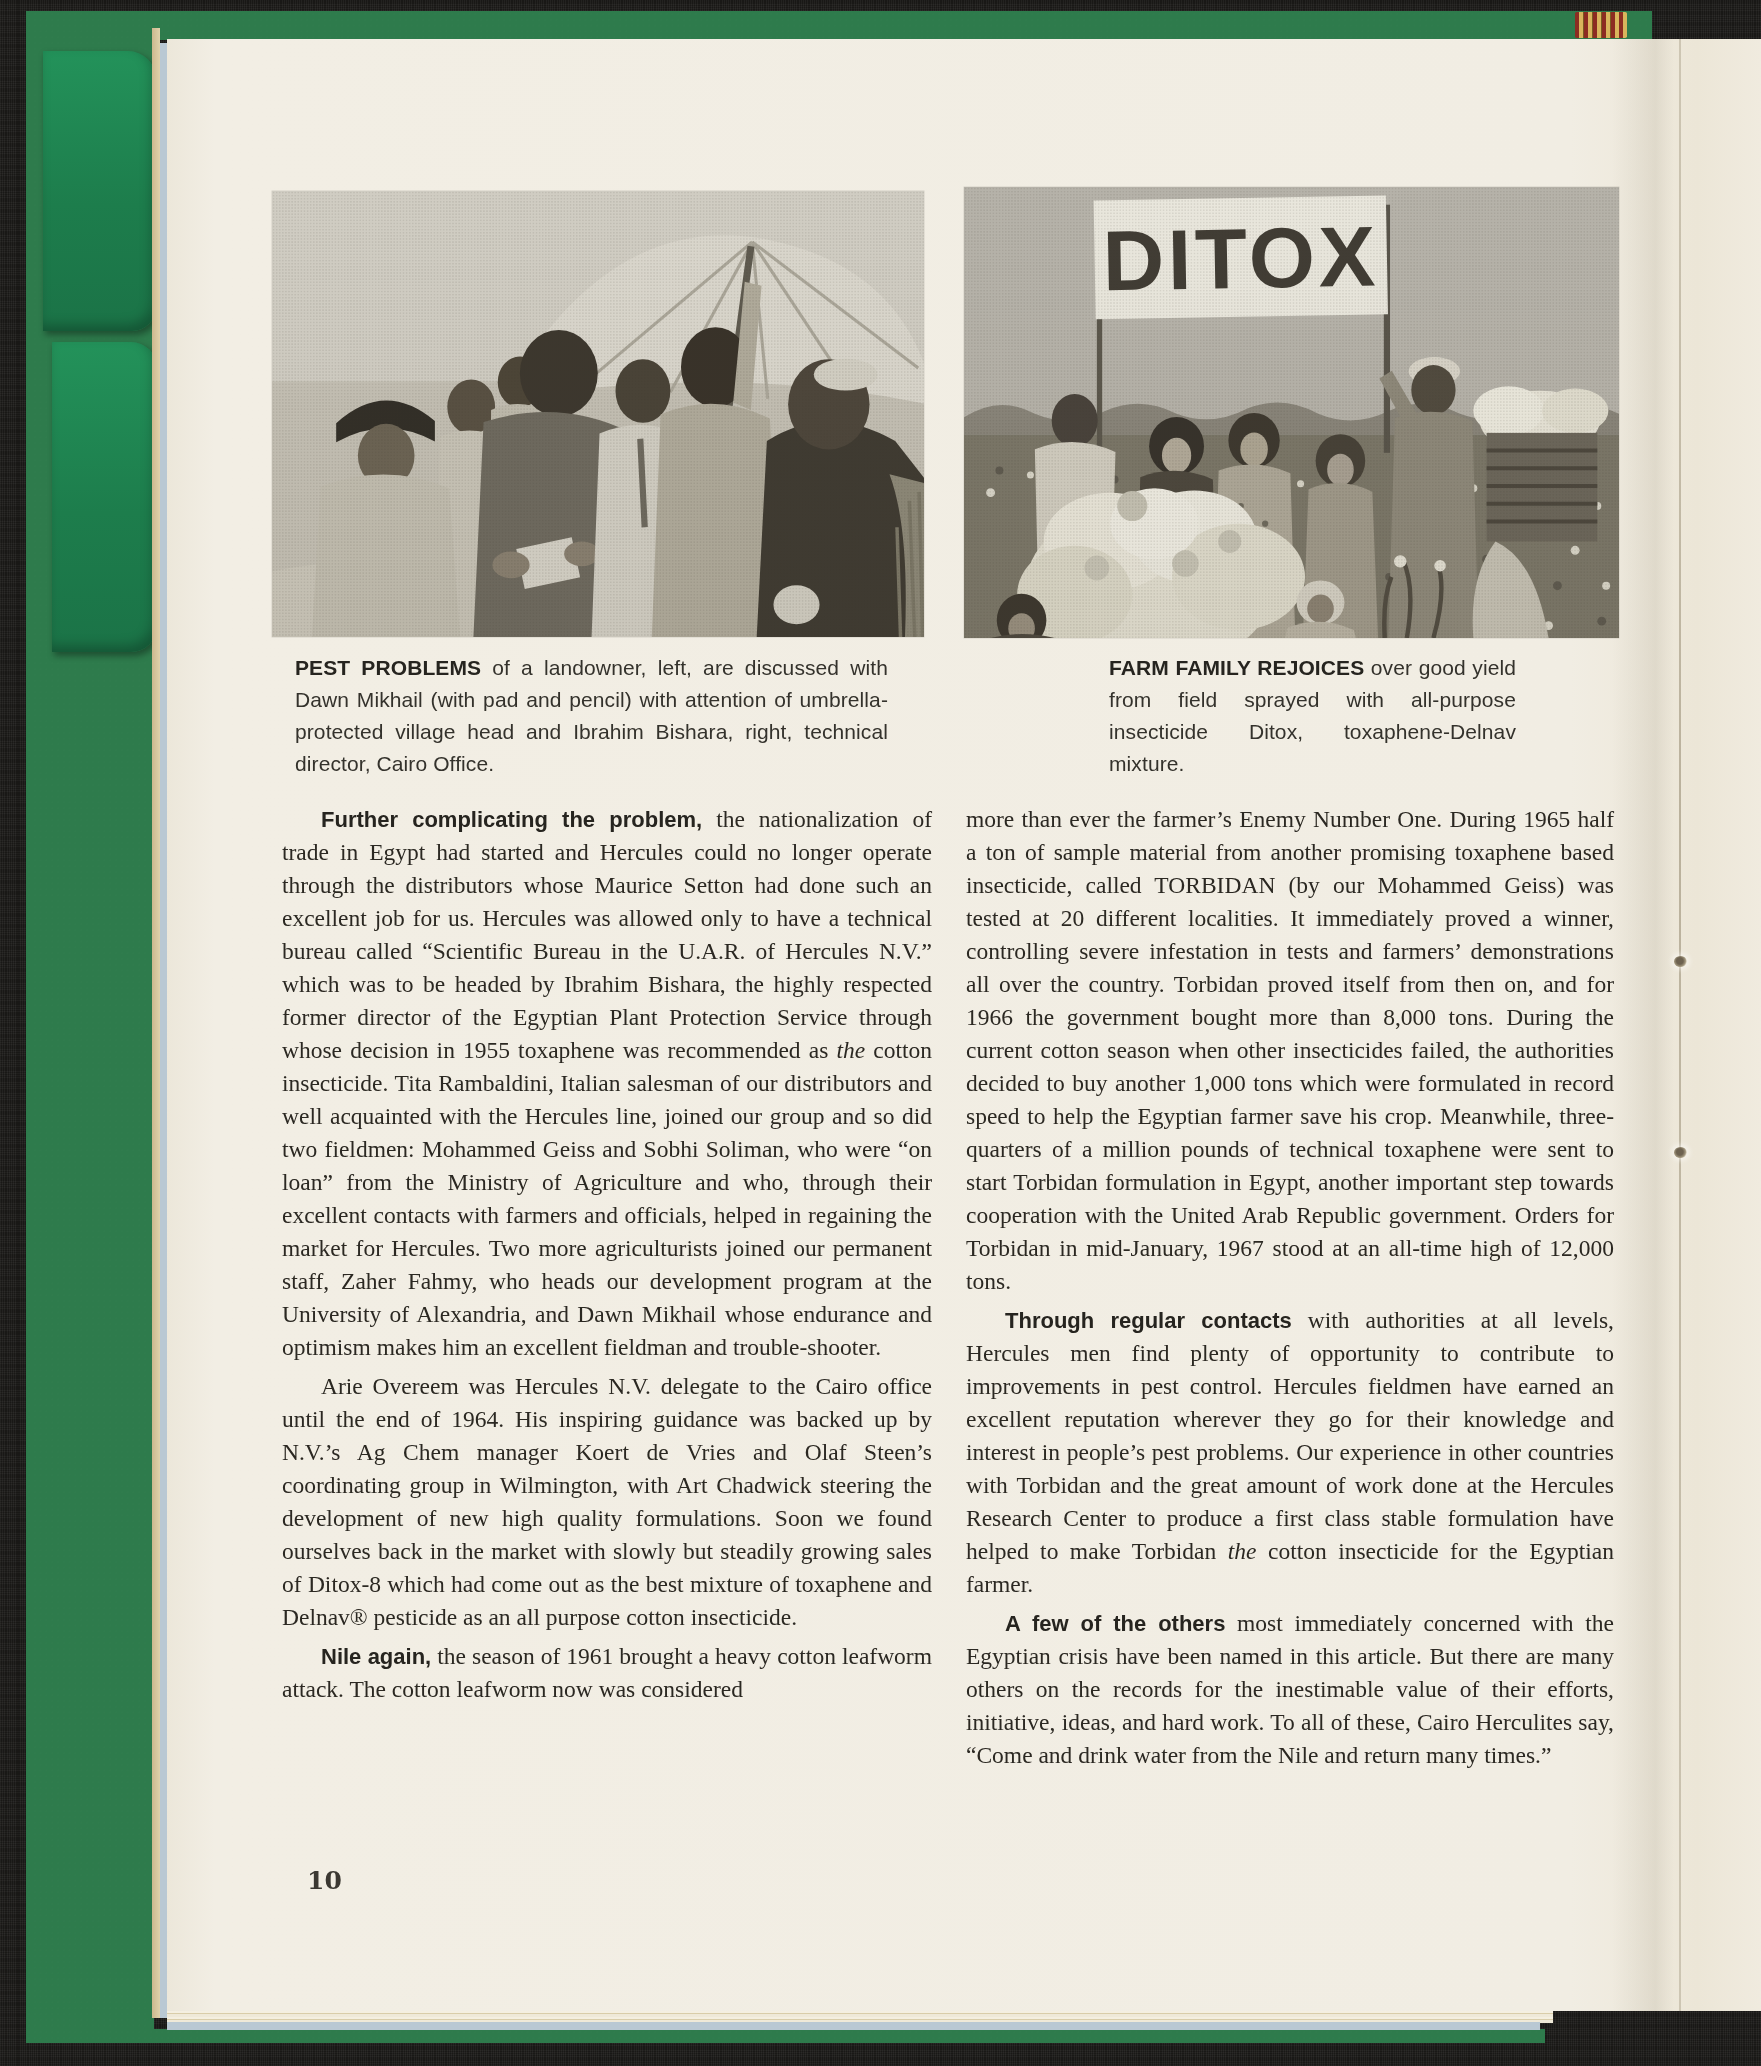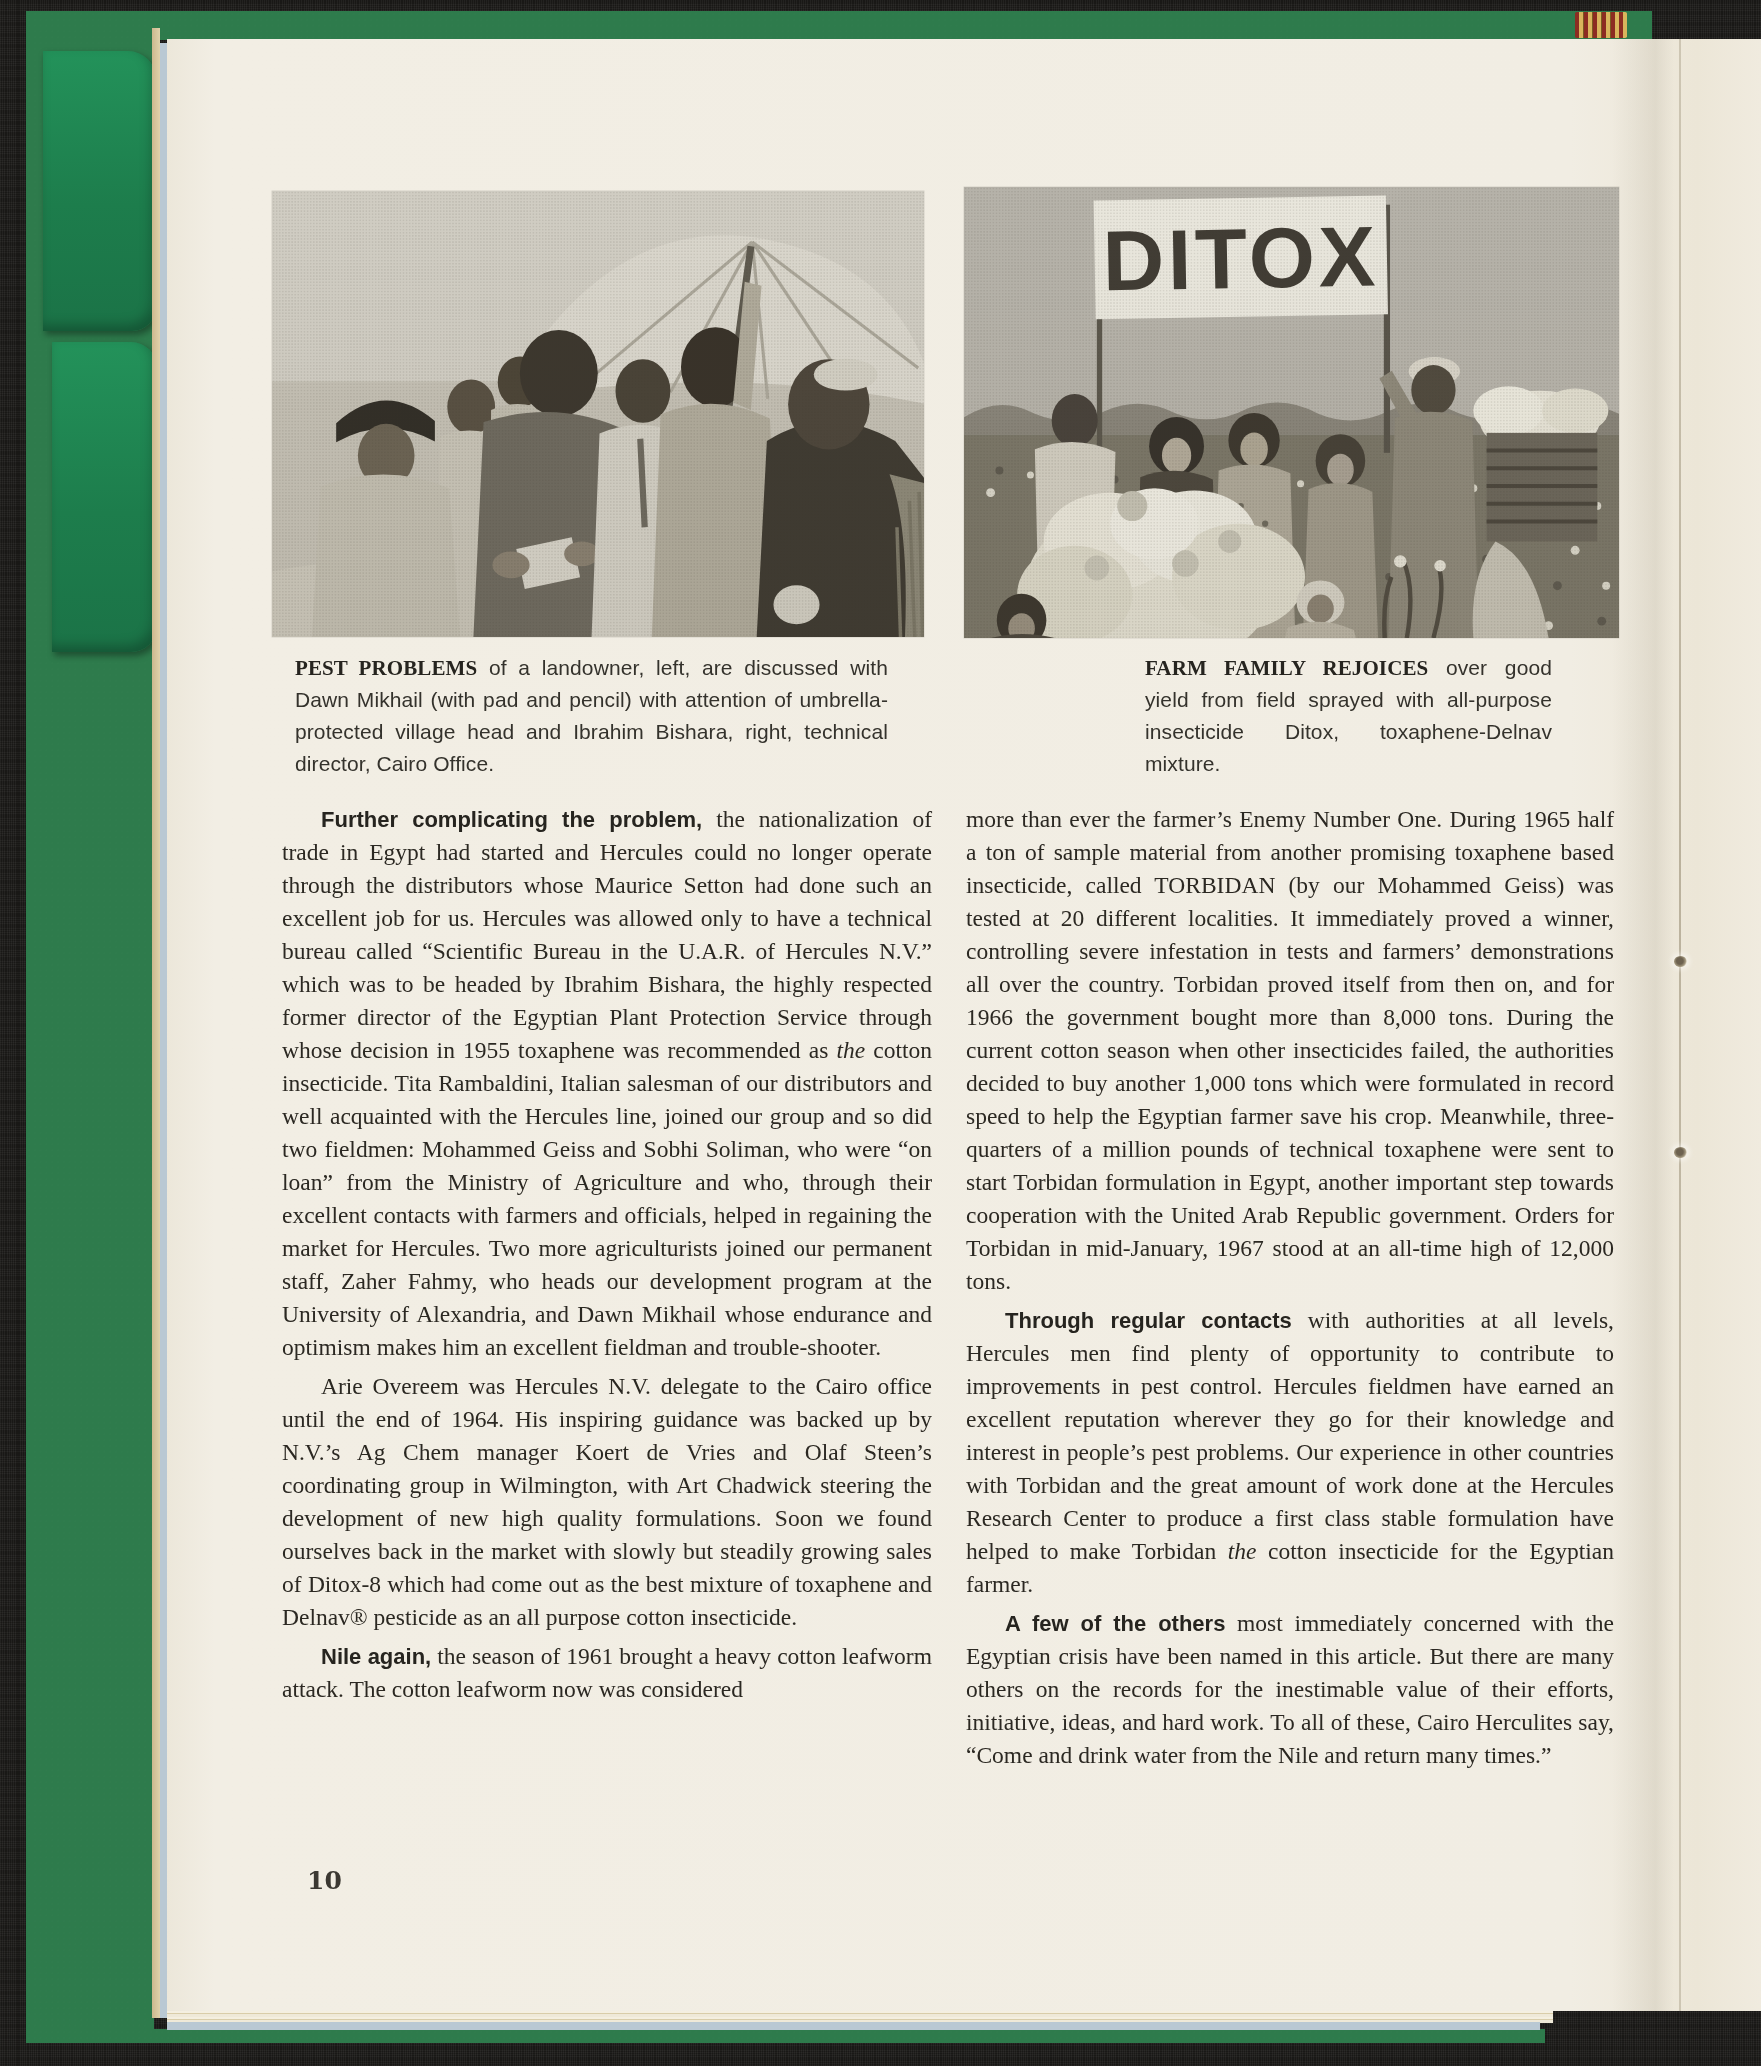--- a/index.html
+++ b/index.html
@@ -50,21 +50,21 @@
   .photo svg{display:block;width:100%;height:100%;}
   .halftone{position:absolute;inset:0;pointer-events:none;
         background-image:radial-gradient(rgba(55,50,40,.20) 0.4px, transparent 0.7px);
         background-size:3.1px 3.1px;}
   .tint{position:absolute;inset:0;pointer-events:none;
         background:linear-gradient(180deg,rgba(120,110,80,.05),rgba(90,80,60,.10));}
 
   
   .caption{font-family:"Liberation Sans", sans-serif;font-size:21px;line-height:32px;
            color:#34322c;text-align:justify;letter-spacing:0.1px;}
-  .caption .lead{font-weight:700;color:#26241f;font-family:Liberation Serif, serif;}
+  .caption .lead{font-weight:700;color:#26241f;}
 
   
   .col{font-size:23.5px;line-height:33px;text-align:justify;color:#2b2822;}
   .col p{margin:0 0 5.8px 0;}
   .col p.indent{text-indent:39px;}
   .bodylead{font-family:"Liberation Sans", sans-serif;font-weight:700;font-size:22px;color:#26241f;}
   .pageno{font-family:"DejaVu Serif", serif;font-size:25px;color:#3b3832;font-weight:bold;}
 </style>
 </head>
 <body>
@@ -236,21 +236,21 @@
       <path d="M60,1018 Q130,1000 205,1018 Z" fill="#4a453c"></path>
 
       <path d="M1000,1018 Q1020,900 990,840 M1060,1018 Q1090,910 1070,850 M950,1018 Q945,930 965,880" stroke="#4f4a40" stroke-width="10" fill="none"></path>
       <circle cx="985" cy="845" r="14" fill="#e9e6da"></circle>
         <circle cx="1075" cy="855" r="13" fill="#e9e6da"></circle>
     </svg>
     <div class="halftone"></div>
       <div class="tint"></div>
   </div>
 
-  <div class="abs caption" style="left:1145px;top:652px;width:407px;">
+  <div class="abs caption" style="left:1109px;top:652px;width:407px;">
     <span class="lead">FARM FAMILY REJOICES</span><span> over good yield from field sprayed with all-purpose insecticide Ditox, toxaphene-Delnav mixture.</span>
   </div>
 
   <div class="abs col" style="left:282px;top:803px;width:650px;">
     <p class="indent"><span class="bodylead">Further complicating the problem,</span><span> the nationalization of trade in Egypt had started and Hercules could no longer operate through the distributors whose Maurice Setton had done such an excellent job for us. Hercules was allowed only to have a technical bureau called “Scientific Bureau in the U.A.R. of Hercules N.V.” which was to be headed by Ibrahim Bishara, the highly respected former director of the Egyptian Plant Protection Service through whose decision in 1955 toxaphene was recommended as </span><em>the</em><span> cotton insecticide. Tita Rambaldini, Italian salesman of our distributors and well acquainted with the Hercules line, joined our group and so did two fieldmen: Mohammed Geiss and Sobhi Soliman, who were “on loan” from the Ministry of Agriculture and who, through their excellent contacts with farmers and officials, helped in regaining the market for Hercules. Two more agriculturists joined our permanent staff, Zaher Fahmy, who heads our development program at the University of Alexandria, and Dawn Mikhail whose endurance and optimism makes him an excellent fieldman and trouble-shooter.</span></p>
     <p class="indent"><span>Arie Overeem was Hercules N.V. delegate to the Cairo office until the end of 1964. His inspiring guidance was backed up by N.V.’s Ag Chem manager Koert de Vries and Olaf Steen’s coordinating group in Wilmington, with Art Chadwick steering the development of new high quality formulations. Soon we found ourselves back in the market with slowly but steadily growing sales of Ditox-8 which had come out as the best mixture of toxaphene and Delnav® pesticide as an all purpose cotton insecticide.</span></p>
     <p class="indent"><span class="bodylead">Nile again,</span><span> the season of 1961 brought a heavy cotton leafworm attack. The cotton leafworm now was considered</span></p>
   </div>
 
   <div class="abs col" style="left:966px;top:803px;width:648px;">

